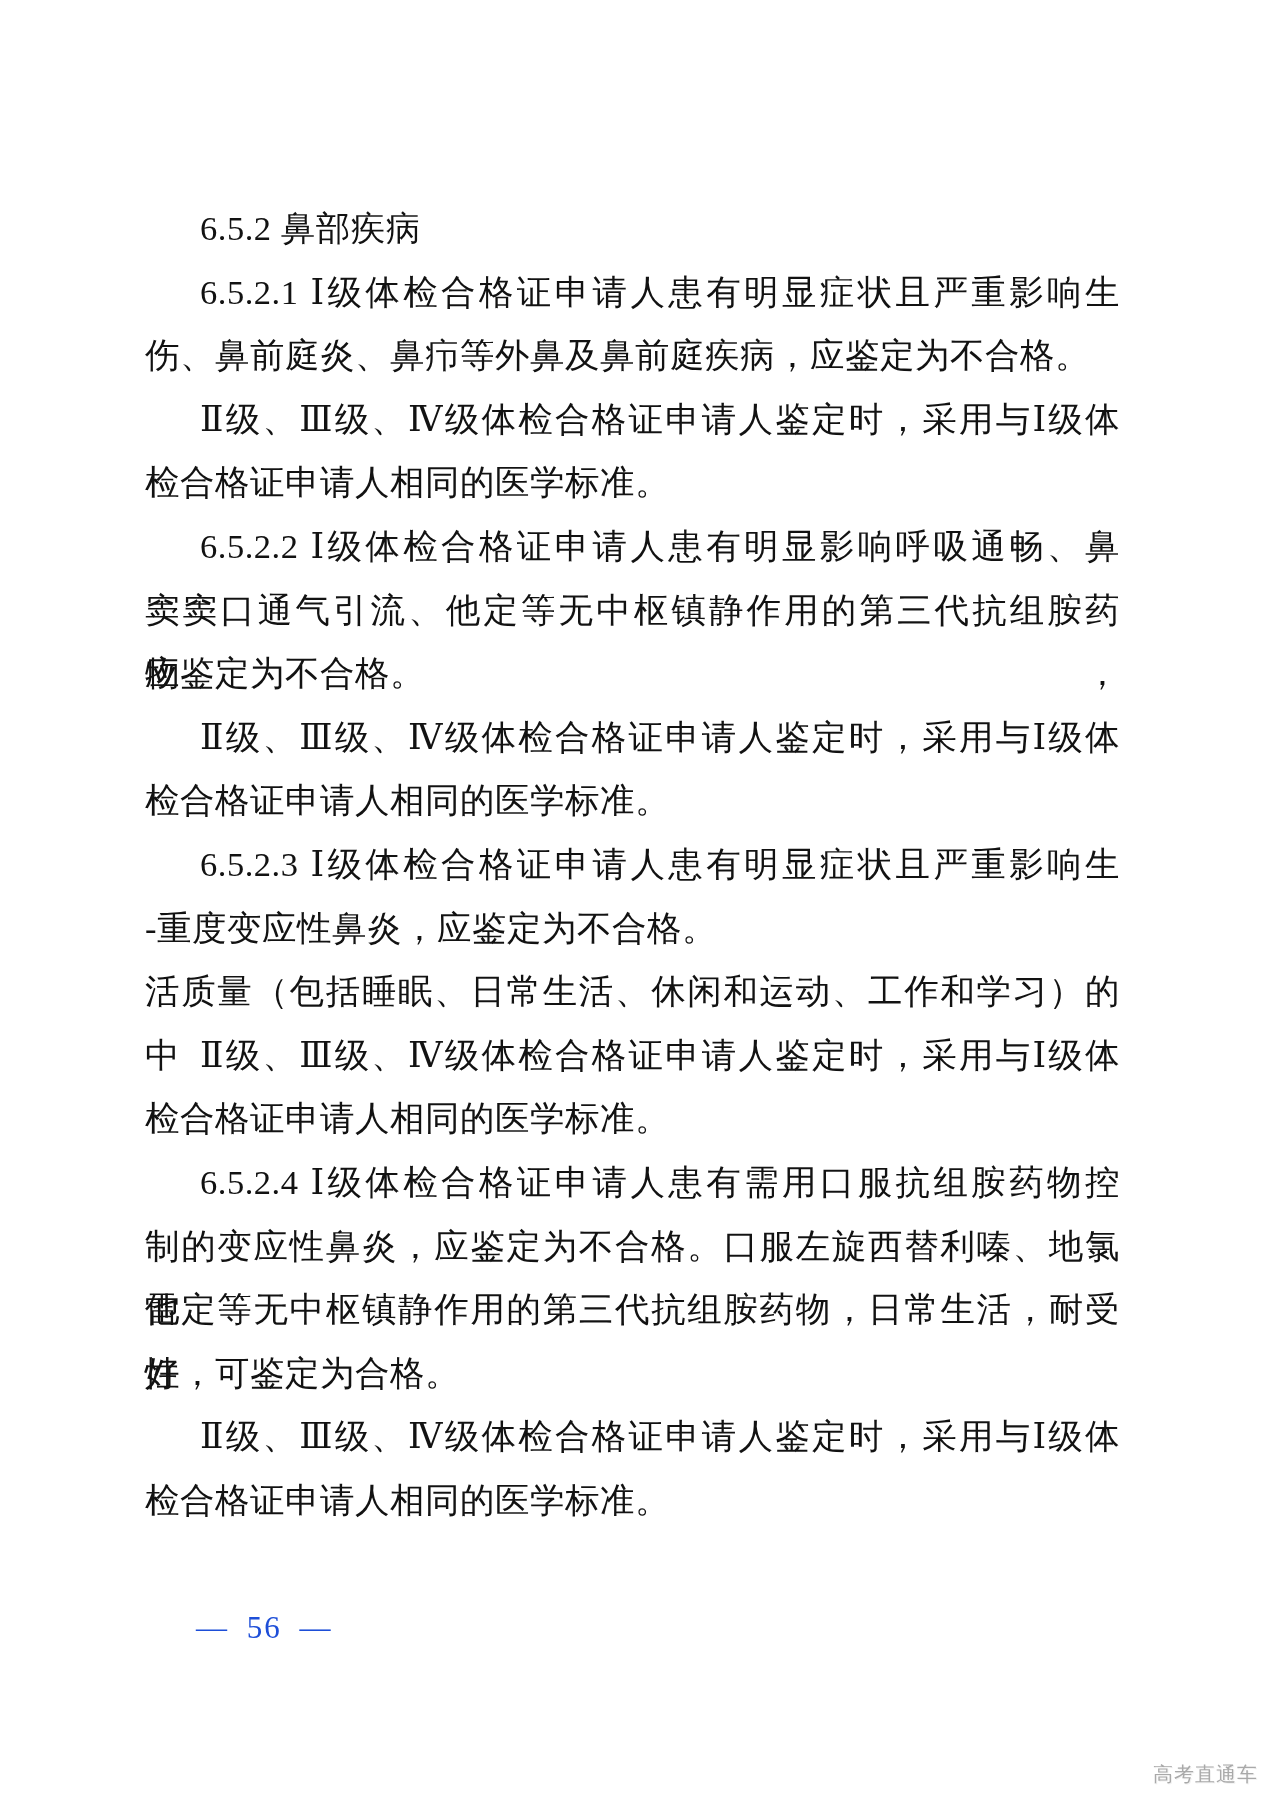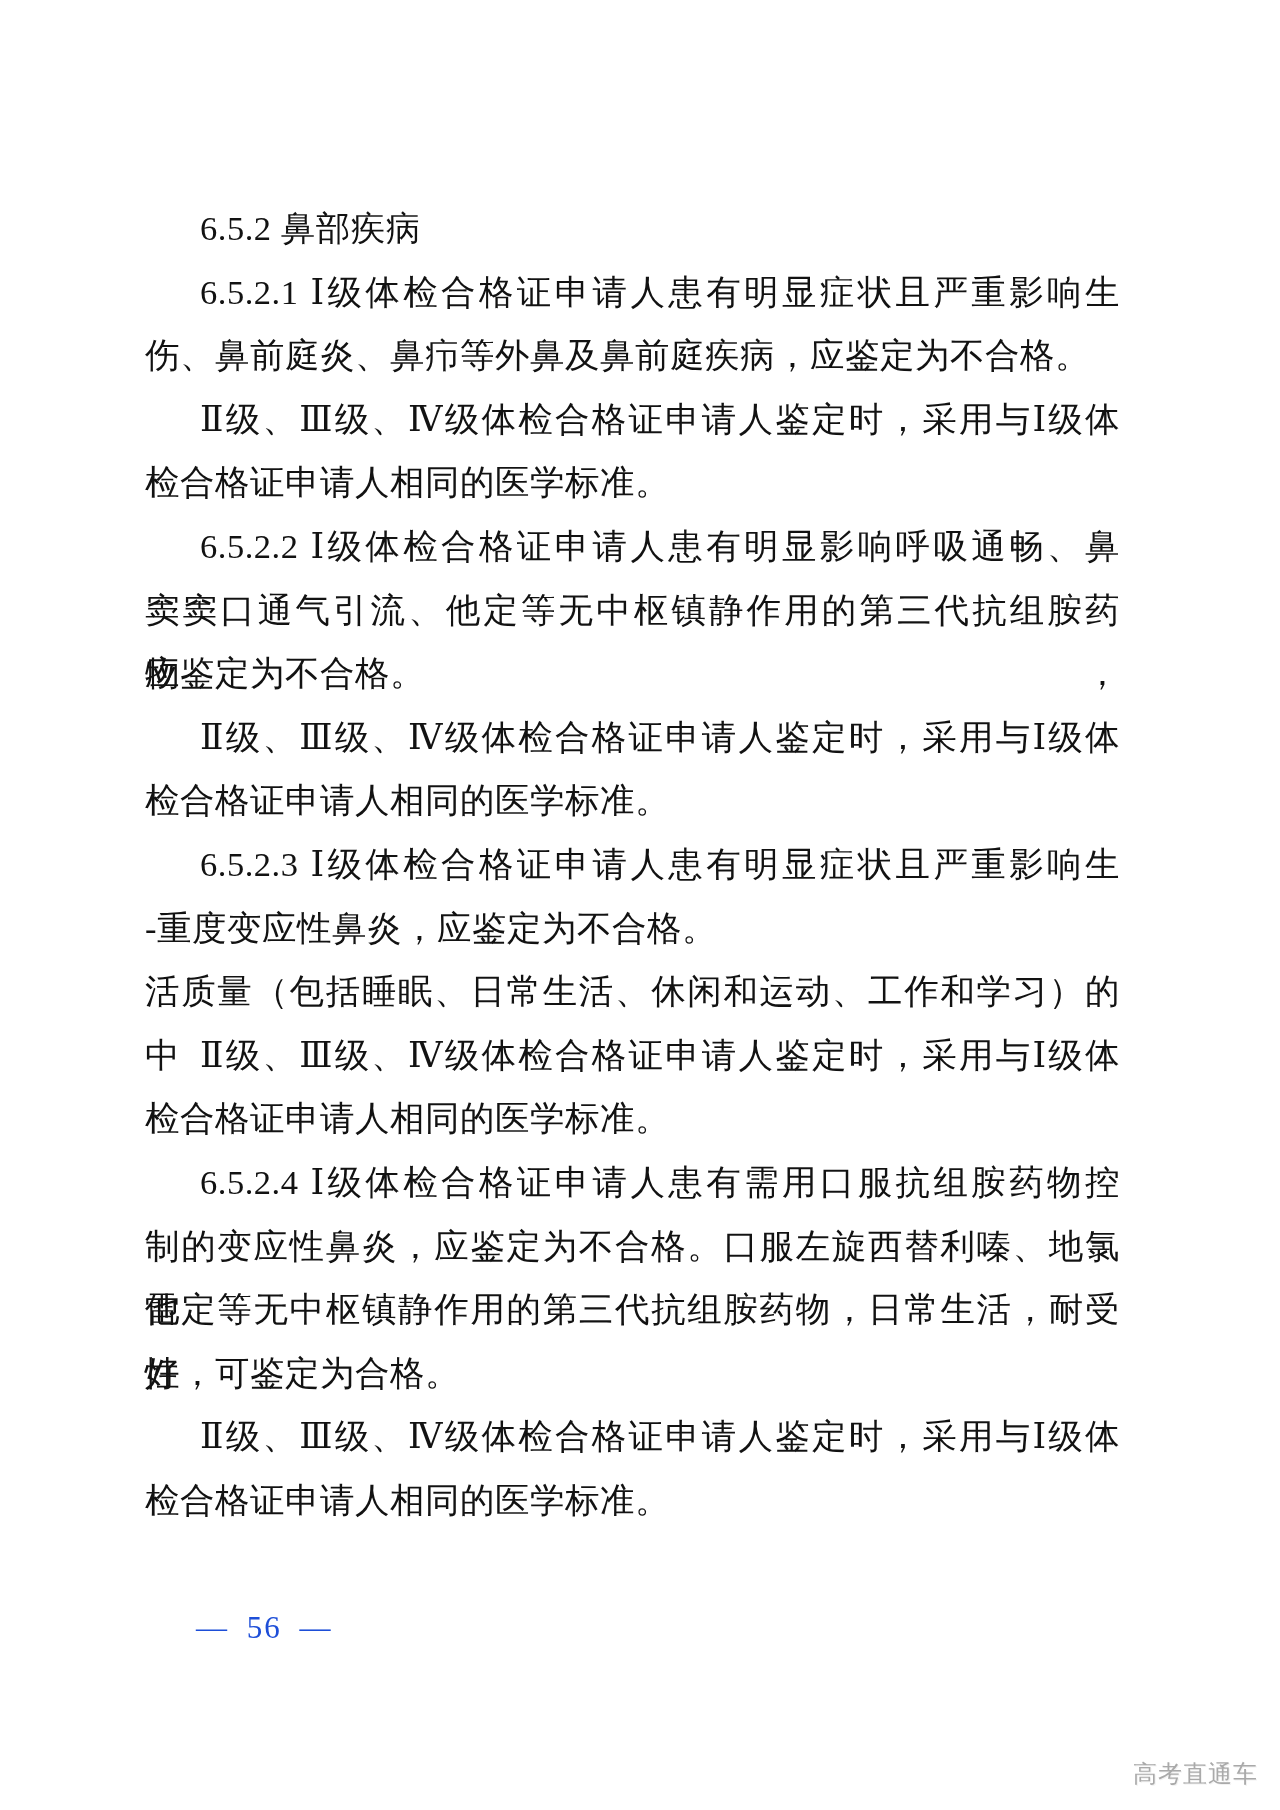--- a/index.html
+++ b/index.html
@@ -47,21 +47,21 @@
     font-size: 31px;
     color: #1d4ed8;
     letter-spacing: 2px;
     word-spacing: 8px;
     line-height: 40px;
   }
   .watermark {
     position: absolute;
     right: 22px;
     top: 1758px;
-    font-size: 24px;
+    font-size: 20px;
     line-height: 32px;
     color: #a9a9a9;
     font-family: "Liberation Sans", "DejaVu Sans", sans-serif;
     letter-spacing: 1px;
     text-shadow: 1px 1px 0 #f2f2f2;
   }
 </style>
 </head>
 <body>
 

